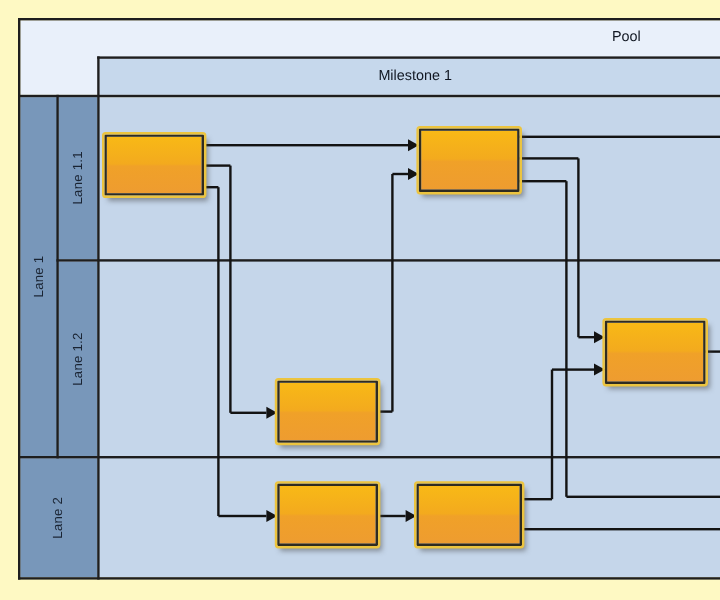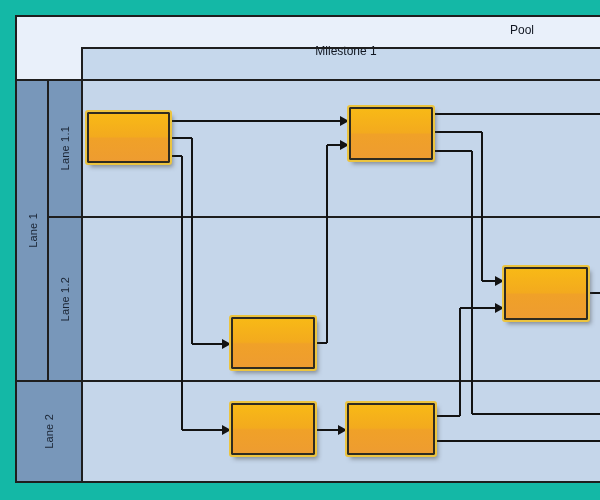--- a/index.html
+++ b/index.html
@@ -1,17 +1,17 @@
 <!DOCTYPE html>
 <html style="--pool-header-bg: #e9f0fa; --milestone-bg: #c6d8ec; --lane-content-bg: #c5d6ea; --lane-label-bg: #7897ba; --border: #1e1e1e; --edge: #131313; --task-fill-top: #f8b916; --task-fill-bottom: #ee9c30; --task-border: #2f2b20; --task-rim: #ecc43f;"><head>
 <meta charset="utf-8">
 <style>
   html,body{margin:0;padding:0;background:#ffffff;}
   #canvas{
-    position:relative;width:600px;height:500px;overflow:hidden;background:#14b8a6;
+    position:relative;width:600px;height:500px;overflow:hidden;background:#fef9c3;
     font-family:"Liberation Sans","DejaVu Sans",sans-serif;color:#14202e;
   }
   .abs{position:absolute;}
   .bg-pool-header{left:17px;top:17px;width:583px;height:62px;background:var(--pool-header-bg);}
   .bg-milestone{left:83px;top:49px;width:517px;height:30px;background:var(--milestone-bg);}
   .bg-content{left:17px;top:81px;width:583px;height:400px;background:var(--lane-content-bg);}
   .border-line{background:var(--border);}
   .lane-cell{
     position:absolute;background:var(--lane-label-bg);
     display:flex;align-items:center;justify-content:center;
@@ -54,21 +54,21 @@
     <span>Lane 1.1</span>
   </div>
   <div class="lane-cell" style="left:49px;top:218px;width:32px;height:162px">
     <span>Lane 1.2</span>
   </div>
   <div class="lane-cell" style="left:17px;top:382px;width:64px;height:99px">
     <span>Lane 2</span>
   </div>
 
   <div class="header-label" style="left:432px;top:23px;width:180px">Pool</div>
-  <div class="header-label" style="left:246px;top:44px;width:200px">Milestone 1</div>
+  <div class="header-label" style="left:246px;top:56px;width:200px">Milestone 1</div>
 
   <div class="abs border-line" style="left:15px;top:15px;width:585px;height:2px"></div>
   <div class="abs border-line" style="left:15px;top:15px;width:2px;height:468px"></div>
   <div class="abs border-line" style="left:15px;top:481px;width:585px;height:2px"></div>
   <div class="abs border-line" style="left:81px;top:47px;width:519px;height:2px"></div>
   <div class="abs border-line" style="left:81px;top:47px;width:2px;height:436px"></div>
   <div class="abs border-line" style="left:15px;top:79px;width:585px;height:2px"></div>
   <div class="abs border-line" style="left:47px;top:79px;width:2px;height:303px"></div>
   <div class="abs border-line" style="left:47px;top:216px;width:553px;height:2px"></div>
   <div class="abs border-line" style="left:15px;top:380px;width:585px;height:2px"></div>

